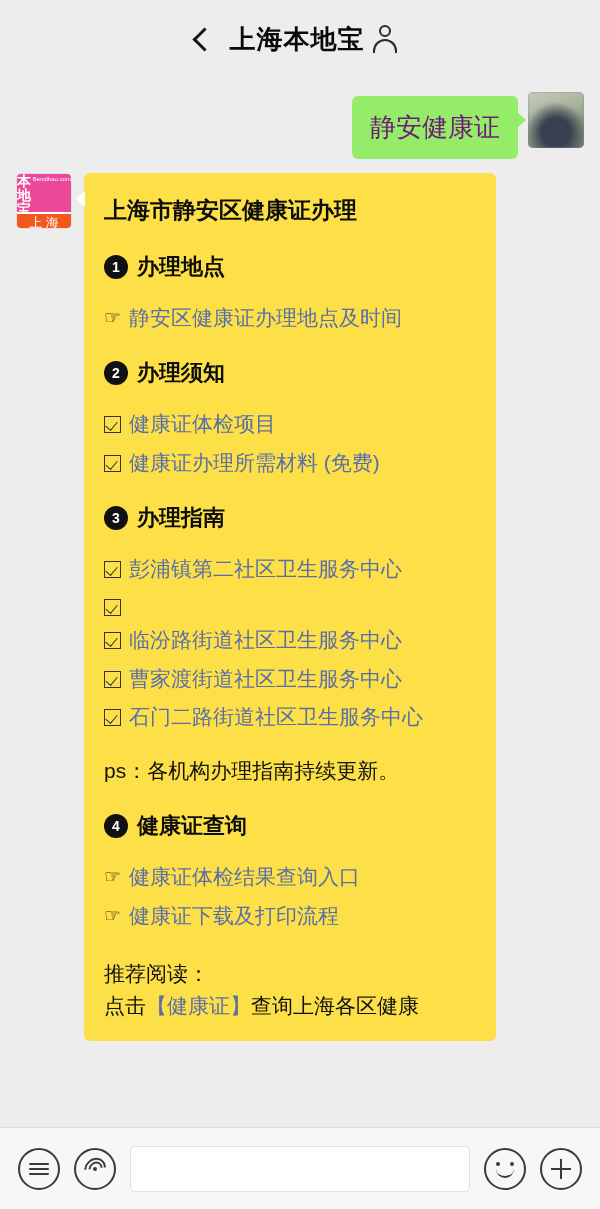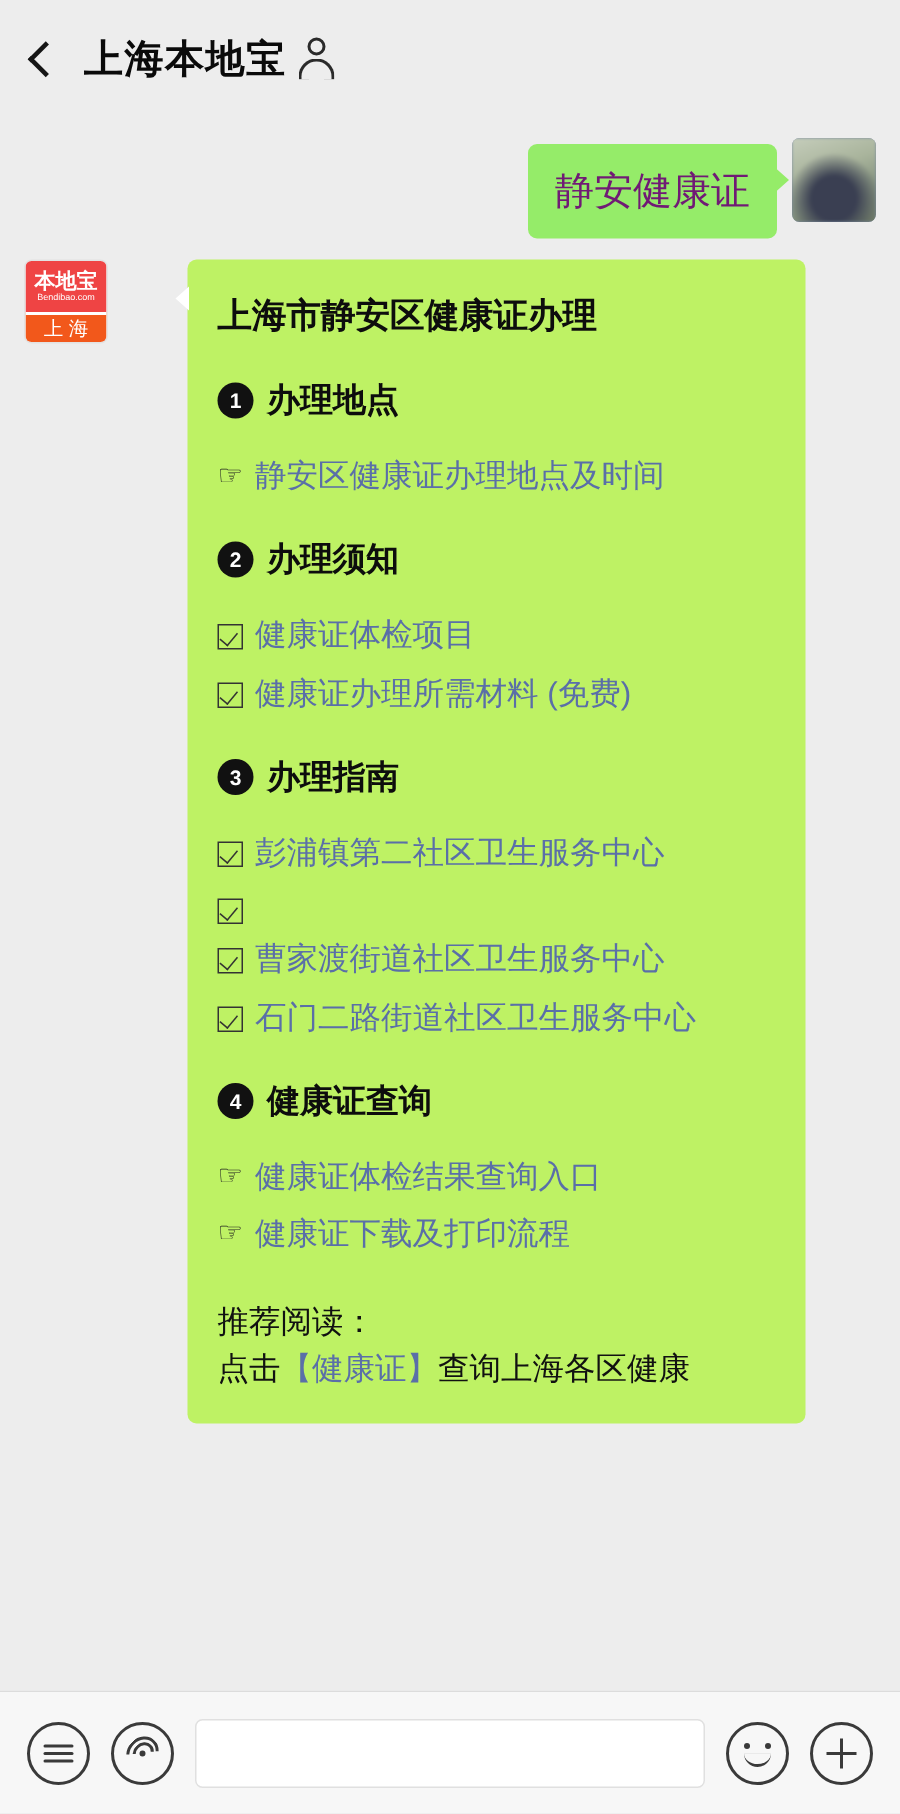--- a/index.html
+++ b/index.html
@@ -16,21 +16,21 @@
     display: flex;
     flex-direction: column;
   }
 
   
   .header {
     height: 78px;
     background: #ededed;
     display: flex;
     align-items: center;
-    justify-content: flex-start;
+    justify-content: center;
     padding: 0 22px;
     flex: 0 0 auto;
   }
   .back-btn {
     width: 34px; height: 42px;
     display: flex; align-items: center; justify-content: flex-start;
     cursor: pointer;
   }
   .back-chev {
     display: block;
@@ -97,24 +97,24 @@
     filter: blur(1.2px);
   }
   .avatar.bot {
     margin-right: 12px;
     background: #ffffff;
     border: 1px solid #e2e2e2;
     display: flex; flex-direction: column;
   }
   .avatar.bot .logo-top {
     height: 38px;
-    background: #ef4444;
+    background: #ec4899;
     color: #fff;
-    display: flex; flex-direction: column;
-    align-items: center; justify-content: center;
+    display: flex; flex-direction: row;
+    justify-content: center;
     line-height: 1;
   }
   .avatar.bot .logo-top .zh {
     font-size: 14px; font-weight: bold; letter-spacing: 0px;
   }
   .avatar.bot .logo-top .en {
     font-size: 6px; margin-top: 2px; letter-spacing: 0px;
   }
   .avatar.bot .logo-bot {
     flex: 1;
@@ -139,27 +139,26 @@
     content: "";
     position: absolute;
     right: -8px; top: 16px;
     width: 0; height: 0;
     border-top: 8px solid transparent;
     border-bottom: 8px solid transparent;
     border-left: 9px solid #95ec69;
   }
 
   .bubble-in {
-    background: #bef264;
+    background: #fde047;
     border-radius: 6px;
     padding: 22px 20px 20px 20px;
     width: 412px;
     position: relative;
     color: #1a1a1a;
-    margin-left: 41px;
   }
   .bubble-in:after {
     content: "";
     position: absolute;
     left: -8px; top: 18px;
     width: 0; height: 0;
     border-top: 8px solid transparent;
     border-bottom: 8px solid transparent;
     border-right: 9px solid #ffffff;
   }
@@ -395,28 +394,33 @@
         <div class="group">
           <div class="link-line">
             <span class="mark box"></span>
             <span class="txt">彭浦镇第二社区卫生服务中心</span>
           </div>
           <div class="link-line">
             <span class="mark box"></span>
           </div>
           <div class="link-line">
             <span class="mark box"></span>
+            <span class="txt">临汾路街道社区卫生服务中心</span>
+          </div>
+          <div class="link-line">
+            <span class="mark box"></span>
             <span class="txt">曹家渡街道社区卫生服务中心</span>
           </div>
           <div class="link-line">
             <span class="mark box"></span>
             <span class="txt">石门二路街道社区卫生服务中心</span>
           </div>
         </div>
 
+        <div class="ps-line">ps：各机构办理指南持续更新。</div>
 
         <div class="sec-head">
           <span class="num">4</span>
           <span>健康证查询</span>
         </div>
         <div class="group">
           <div class="link-line">
             <span class="mark">☞</span>
             <span class="txt">健康证体检结果查询入口</span>
           </div>

